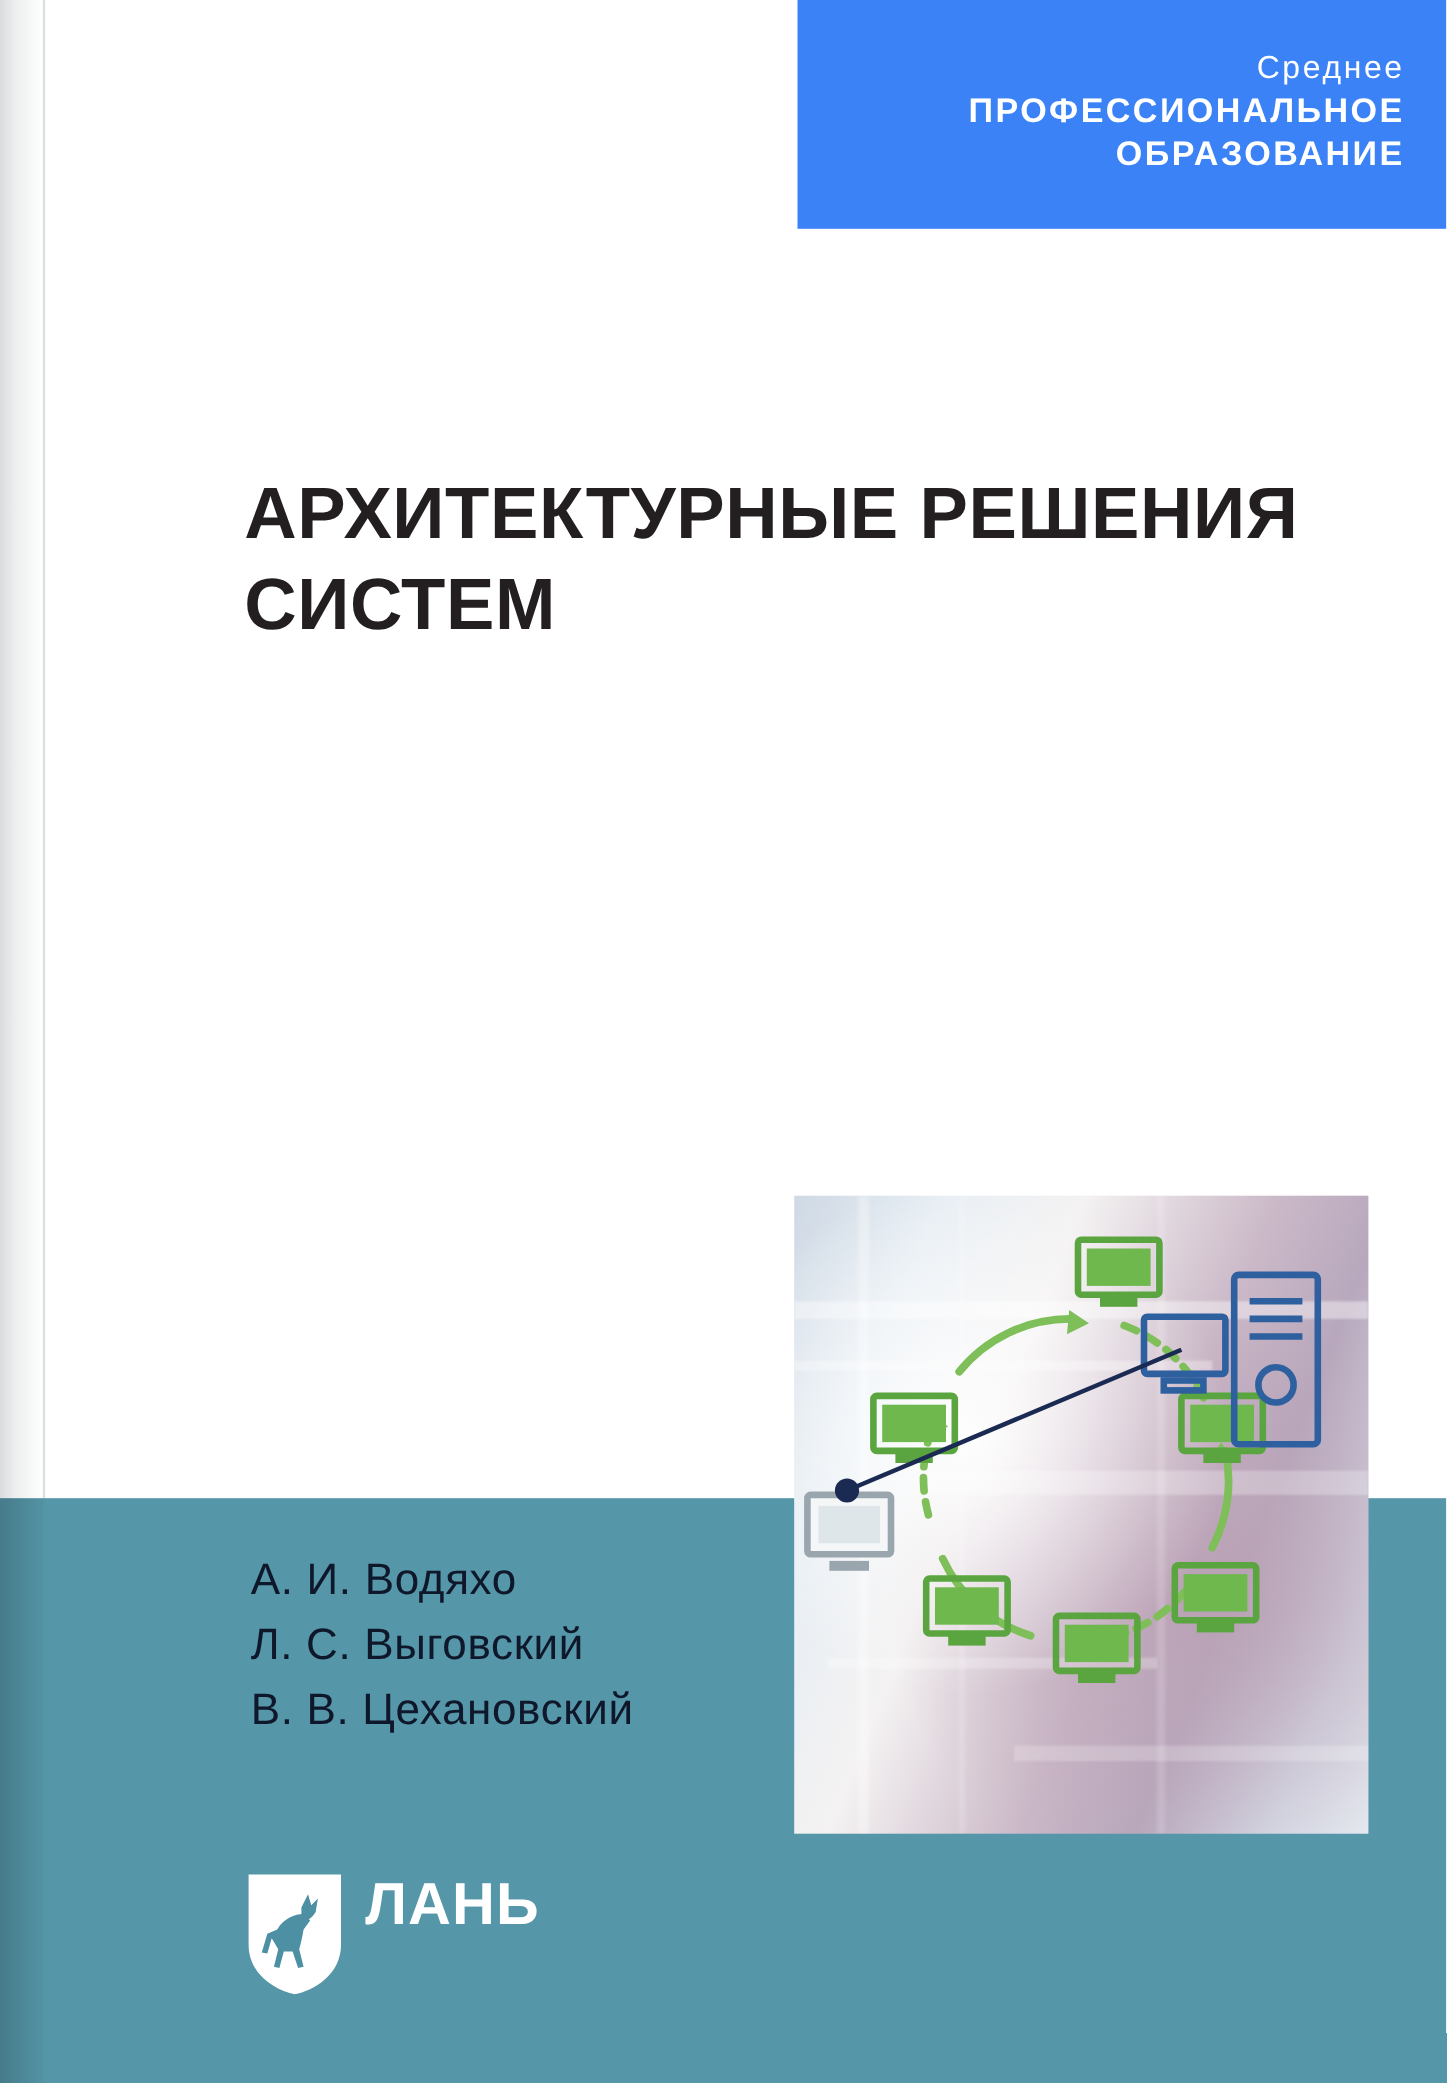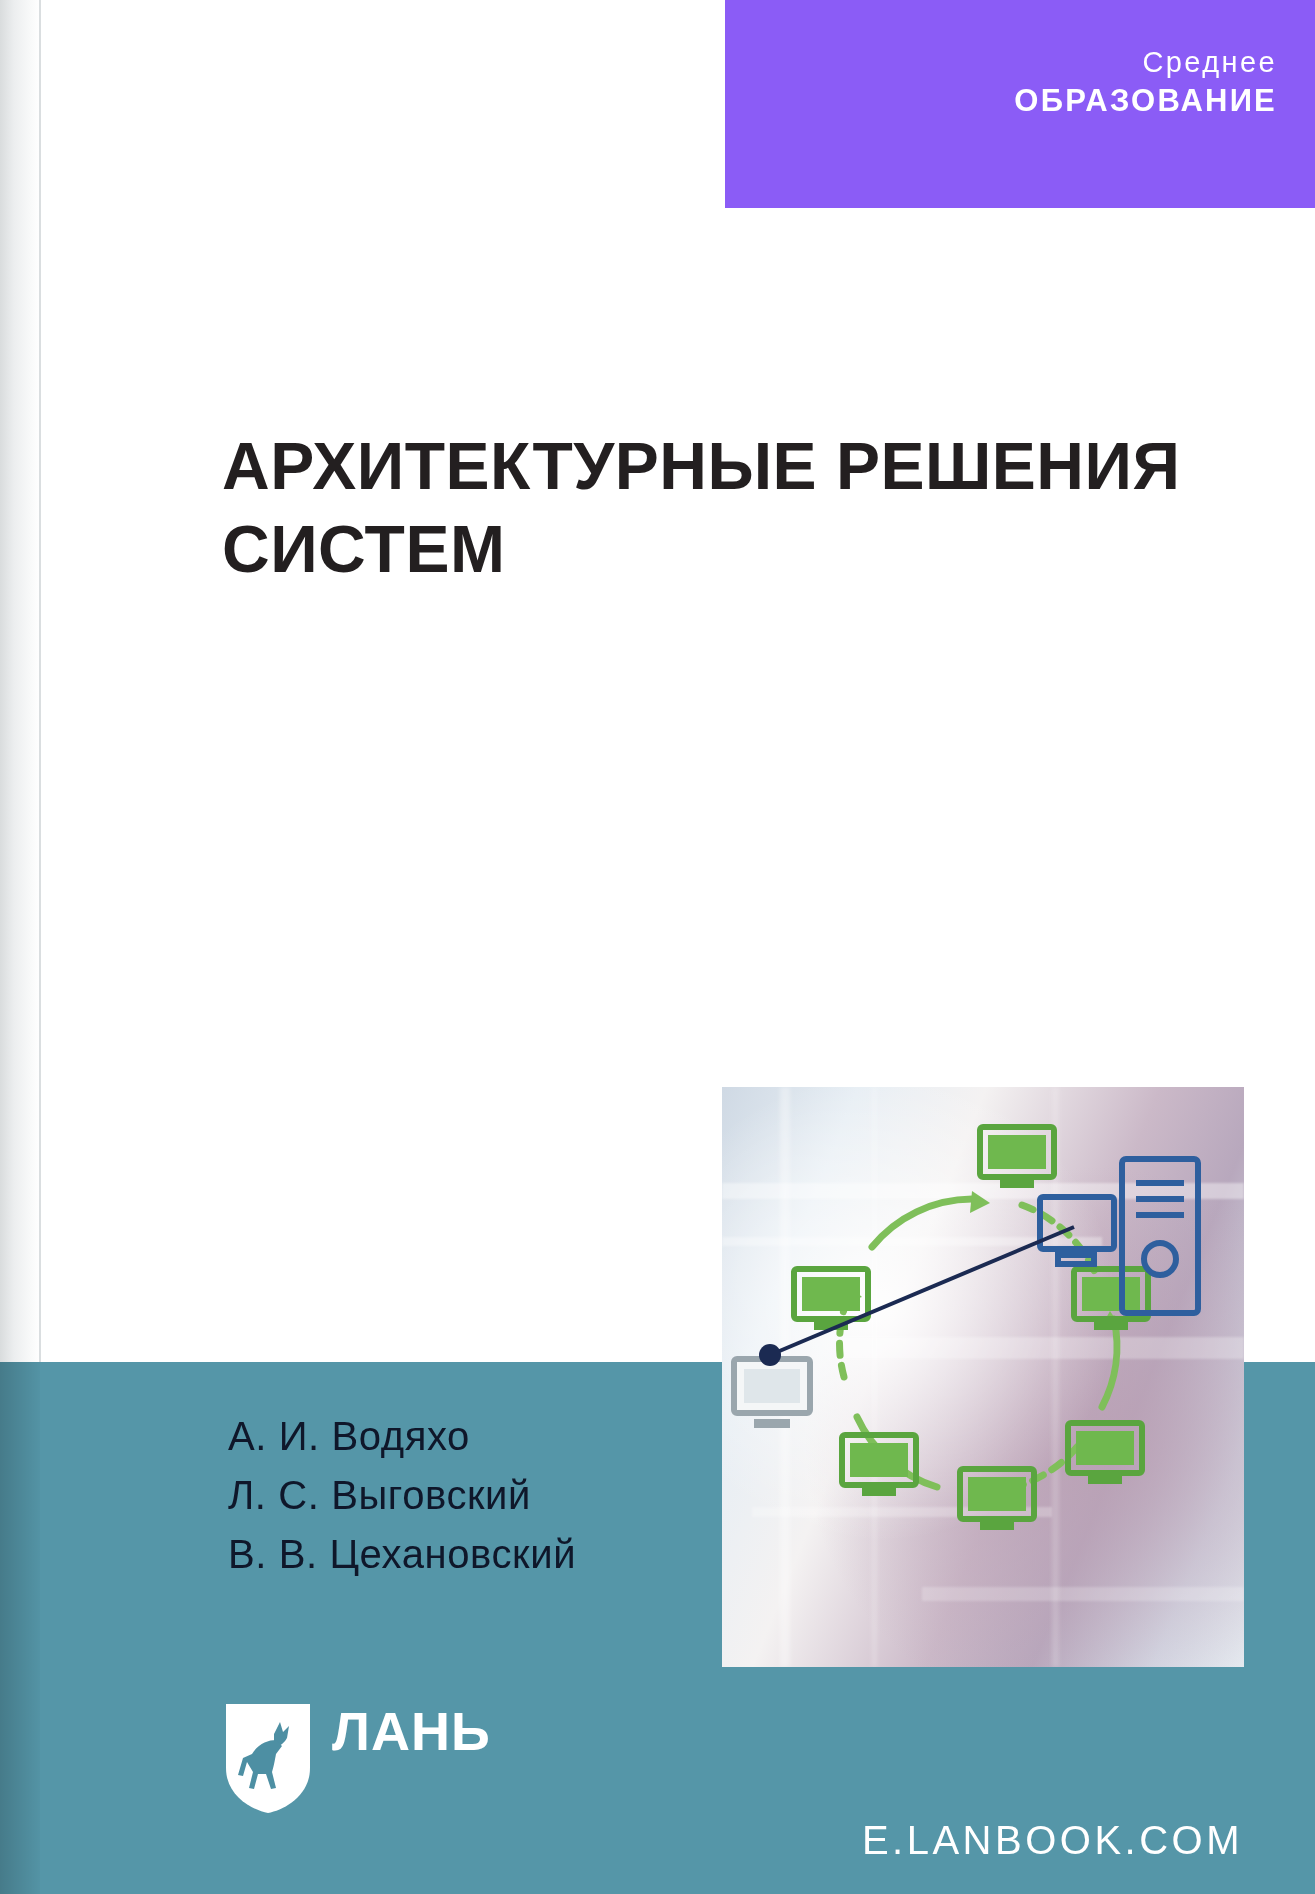--- a/index.html
+++ b/index.html
@@ -40,21 +40,21 @@
     background: rgba(150,160,165,0.35);
   }
 
   
   .top-banner {
     position: absolute;
     left: 725px;
     top: 0;
     width: 590px;
     height: 208px;
-    background: #8b5cf6;
+    background: #3b82f6;
     box-sizing: border-box;
     padding: 44px 38px 0 0;
     text-align: right;
     color: #ffffff;
   }
   .top-banner .line {
     font-size: 31px;
     letter-spacing: 2.2px;
     line-height: 1.27;
     font-weight: bold;
@@ -175,20 +175,21 @@
 </head>
 <body>
 
 <div class="cover">
 
   <div class="spine-edge"></div>
   <div class="spine-line"></div>
 
   <div class="top-banner">
     <div class="line small">Среднее</div>
+    <div class="line">ПРОФЕССИОНАЛЬНОЕ</div>
     <div class="line">ОБРАЗОВАНИЕ</div>
   </div>
 
   <div class="title">
     <div>АРХИТЕКТУРНЫЕ РЕШЕНИЯ</div>
     <div>СИСТЕМ</div>
   </div>
 
   <div class="bottom-block">
     <div class="edge-shade"></div>
@@ -280,15 +281,14 @@
     <svg class="shield" viewBox="0 0 92 116">
       <path d="M4 4 H88 V68 C88 96 62 110 46 113 C30 110 4 96 4 68 Z" fill="#ffffff"></path>
       <g fill="#4d8fa3">
         <path d="M52 34 l6 -12 3 10 6 -6 -2 12 c0 0 -4 8 -13 10 z"></path>
         <path d="M30 54 c6 -10 16 -14 24 -14 l6 6 -6 8 c0 0 -2 12 -4 18 l4 16 -5 1 -5 -15 -8 0 -4 15 -5 -1 4 -16 -6 -10 -4 14 -5 -1 5 -17 z"></path>
       </g>
     </svg>
     <div class="pubname">ЛАНЬ</div>
   </div>
 
-  <div class="website">E.LANBOOK.COM</div>
 
 </div>
 
 </body></html>

